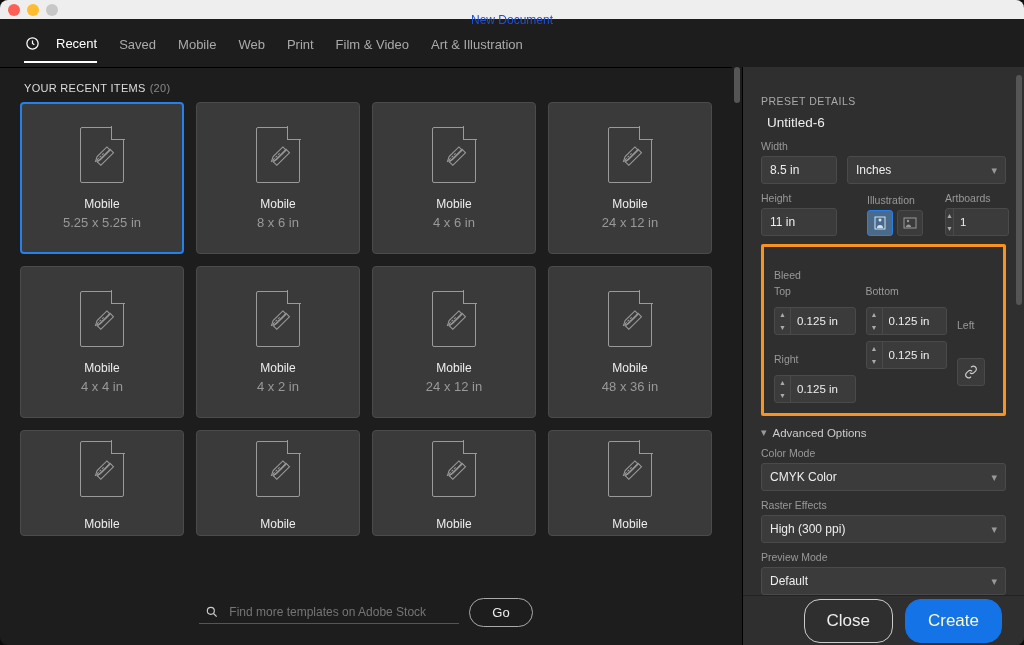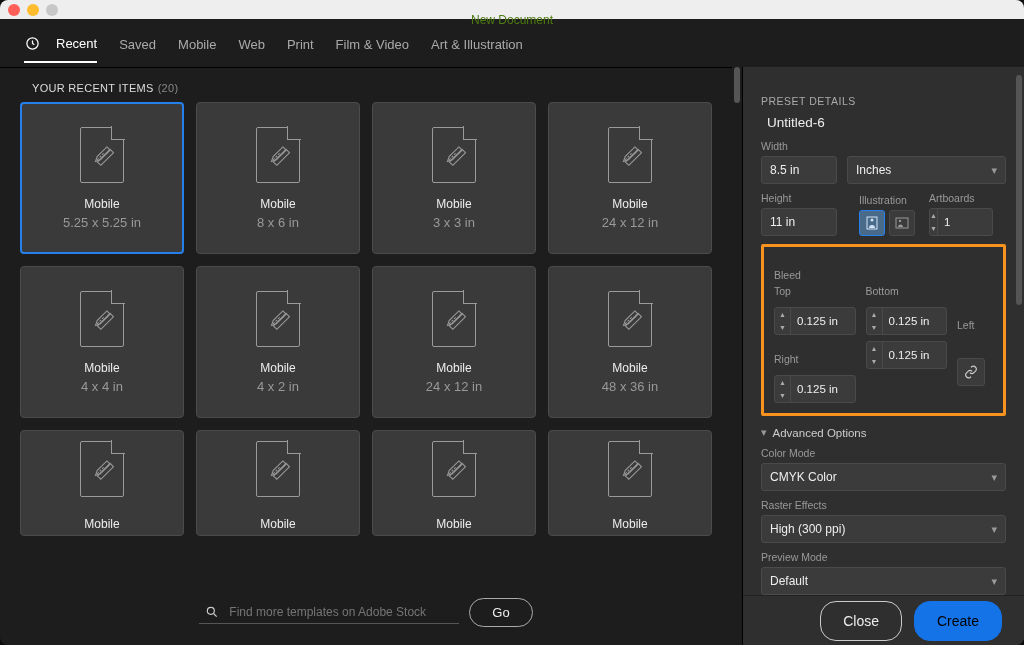--- a/index.html
+++ b/index.html
@@ -2,30 +2,30 @@
 <html><head>
 <meta charset="utf-8">
 <style>
   * { box-sizing: border-box; margin: 0; padding: 0; font-family: -apple-system, "Segoe UI", Arial, sans-serif; }
   body { background: #111; width: 1024px; height: 645px; overflow: hidden; position: relative; }
   .window { position:absolute; inset:0; display:flex; flex-direction:column; border-radius:8px; overflow:hidden; box-shadow:0 8px 30px rgba(0,0,0,.6);}
   .titlebar { height:26px; background:#eeeeee; display:flex; align-items:center; padding:0 8px; position:relative;}
   .traffic { display:flex; gap:7px; }
   .traffic span { width:12px; height:12px; border-radius:50%; display:inline-block;}
   .traffic .r{background:#ff5f57;} .traffic .y{background:#febc2e;} .traffic .g{background:#c7c7c7;}
-  .titlebar-title{ position:absolute; left:0; right:0; text-align:center; font-size:12px; color:#4d7c0f; font-weight:500;margin-top:20px;}
+  .titlebar-title{ position:absolute; left:0; right:0; text-align:center; font-size:12px; color:#1d4ed8; font-weight:500;margin-top:20px;}
   .chrome { flex:1; background:#1d1d1d; display:flex; flex-direction:column; }
   .tabs { display:flex; align-items:center; gap:22px; padding:12px 24px 0 24px; height:48px;}
   .tab { color:#aaa; font-size:13px; padding-bottom:10px; cursor:pointer;}
   .tab.active{ color:#fff; border-bottom:2px solid #fff; font-weight:500;}
   .clock-icon{ width:16px; height:16px; margin-right:6px; display:inline-flex; align-items:center; justify-content:center;}
   .tab.active .row{display:flex;align-items:center;}
   .main { flex:1; display:flex; min-height:0;}
   .left { flex:1; display:flex; flex-direction:column; min-width:0; border-top:1px solid #000;}
-  .left-header{ padding:14px 24px 8px 32px; font-size:11px; letter-spacing:.3px; color:#ddd;}
+  .left-header{ padding:14px 24px 8px 24px; font-size:11px; letter-spacing:.3px; color:#ddd;}
   .left-header .count{color:#888; margin-left:4px;}
   .grid-wrap{ flex:1; overflow:hidden; padding:0 20px;}
   .grid{ display:grid; grid-template-columns:repeat(4,1fr); gap:12px;}
   .card{ background:#3a3a3a; border:1px solid #4b4b4b; border-radius:4px; height:152px; display:flex; flex-direction:column; align-items:center; justify-content:center; cursor:pointer;}
   .card.sel{ border:2px solid #2680eb; background:#3a3a3a;}
   .doc-icon{ width:44px; height:56px; position:relative; margin-bottom:14px;}
   .doc-body{ position:absolute; inset:0; border:1.5px solid #9a9a9a; border-radius:2px; }
   .doc-fold{ position:absolute; top:-1px; right:-1px; width:14px; height:14px; background:#3a3a3a; border-left:1.5px solid #9a9a9a; border-bottom:1.5px solid #9a9a9a;}
   .doc-glyph{ position:absolute; inset:0; display:flex; align-items:center; justify-content:center;}
   .card .name{ color:#eee; font-size:12px; margin-bottom:4px;}
@@ -55,23 +55,23 @@
   .stepper .arrows{ display:flex; flex-direction:column; width:16px; border-right:1px solid #4a4a4a;}
   .stepper .ar{ flex:1; display:flex; align-items:center; justify-content:center; cursor:pointer; color:#aaa; font-size:7px;}
   .stepper input{ flex:1; background:transparent; border:none; color:#eee; font-size:11.5px; padding:0 6px; outline:none; width:56px;}
   .bleed-box{ border:3px solid #f7931e; border-radius:2px; padding:6px 10px 10px 10px; margin-top:8px;}
   .bleed-grid{ display:grid; grid-template-columns:1fr 1fr 36px; gap:6px 10px; align-items:end;}
   .bleed-grid .lbl{margin:0 0 4px 0;}
   .link-btn{ width:28px; height:28px; border:1px solid #4a4a4a; border-radius:3px; background:#3b3b3b; display:flex; align-items:center; justify-content:center; cursor:pointer; align-self:center; grid-row:3/5; grid-column:3;}
   .adv{ display:flex; align-items:center; gap:6px; cursor:pointer; margin:10px 0 4px 0;}
   .right-scroll{ position:absolute; right:2px; top:8px; width:6px; height:230px; background:#555; border-radius:3px;}
   .footer{ height:50px; background:#2f2f2f; display:flex; align-items:center; justify-content:flex-end; gap:12px; padding:0 22px; border-top:1px solid #222;}
-  .btn{ border-radius:16px; padding:11px 22px; font-size:14px; cursor:pointer;}
+  .btn{ border-radius:16px; padding:11px 22px; font-size:17px; cursor:pointer;}
   .btn-close{ background:transparent; border:1.5px solid #ccc; color:#eee;}
-  .btn-create{ background:#1473e6; border:1px solid #1473e6; color:#000000; font-weight:500;}
+  .btn-create{ background:#1473e6; border:1px solid #1473e6; color:#fef9c3; font-weight:500;}
   svg{display:block;}
 </style>
 </head>
 <body>
 
 <div class="window">
   <div class="titlebar">
     <div class="traffic">
       <span class="r"></span>
       <span class="y"></span>
@@ -144,21 +144,21 @@
                   <div class="doc-fold"></div>
                   <div class="doc-glyph">
                     <svg width="26" height="26" viewBox="0 0 32 32" fill="none" stroke="#9a9a9a" stroke-width="1.3">
                       <rect x="6" y="18" width="22" height="6" transform="rotate(-45 16 16)"></rect>
                       <path d="M10 22l2-2M13 19l2-2M16 16l2-2"></path>
                       <path d="M22 6l4 4-12 12-6 2 2-6z"></path>
                     </svg>
                   </div>
                 </div>
                 <div class="name">Mobile</div>
-                <div class="dim">3 x 3 in</div>
+                <div class="dim">4 x 6 in</div>
               </div>
               <div class="card">
                 <div class="doc-icon">
                   <div class="doc-body"></div>
                   <div class="doc-fold"></div>
                   <div class="doc-glyph">
                     <svg width="26" height="26" viewBox="0 0 32 32" fill="none" stroke="#9a9a9a" stroke-width="1.3">
                       <rect x="6" y="18" width="22" height="6" transform="rotate(-45 16 16)"></rect>
                       <path d="M10 22l2-2M13 19l2-2M16 16l2-2"></path>
                       <path d="M22 6l4 4-12 12-6 2 2-6z"></path>
@@ -312,21 +312,21 @@
 
           <div class="lbl">Width</div>
           <div class="row">
             <div class="field num">8.5 in</div>
             <div class="field select">
               <span>Inches</span>
                 <span class="chev">▾</span>
             </div>
           </div>
 
-          <div class="row" style="gap:14px;">
+          <div class="row" style="gap:22px;">
             <div style="flex:0 0 84px;">
               <div class="lbl">Height</div>
               <div class="field num">11 in</div>
             </div>
             <div>
               <div class="lbl">Illustration</div>
               <div class="orient">
                 <div class="ob active">
                   <svg width="12" height="14" viewBox="0 0 12 14">
                       <rect x="1" y="1" width="10" height="12" fill="none" stroke="#cfe3f7"></rect>

